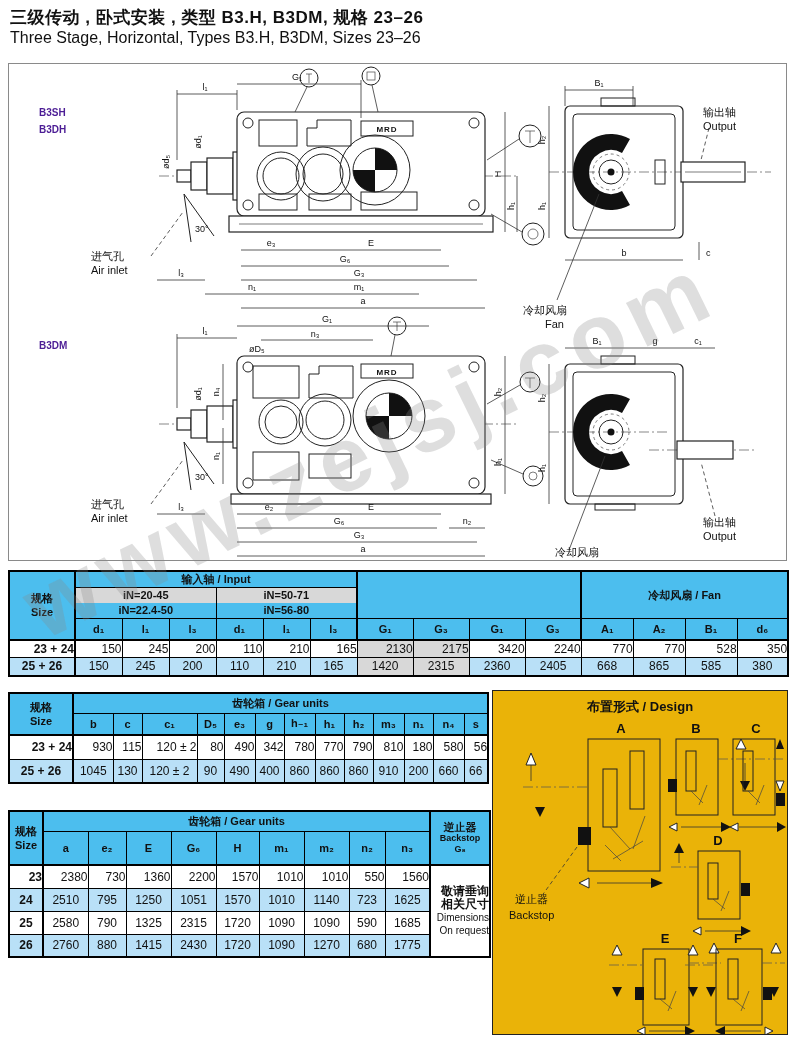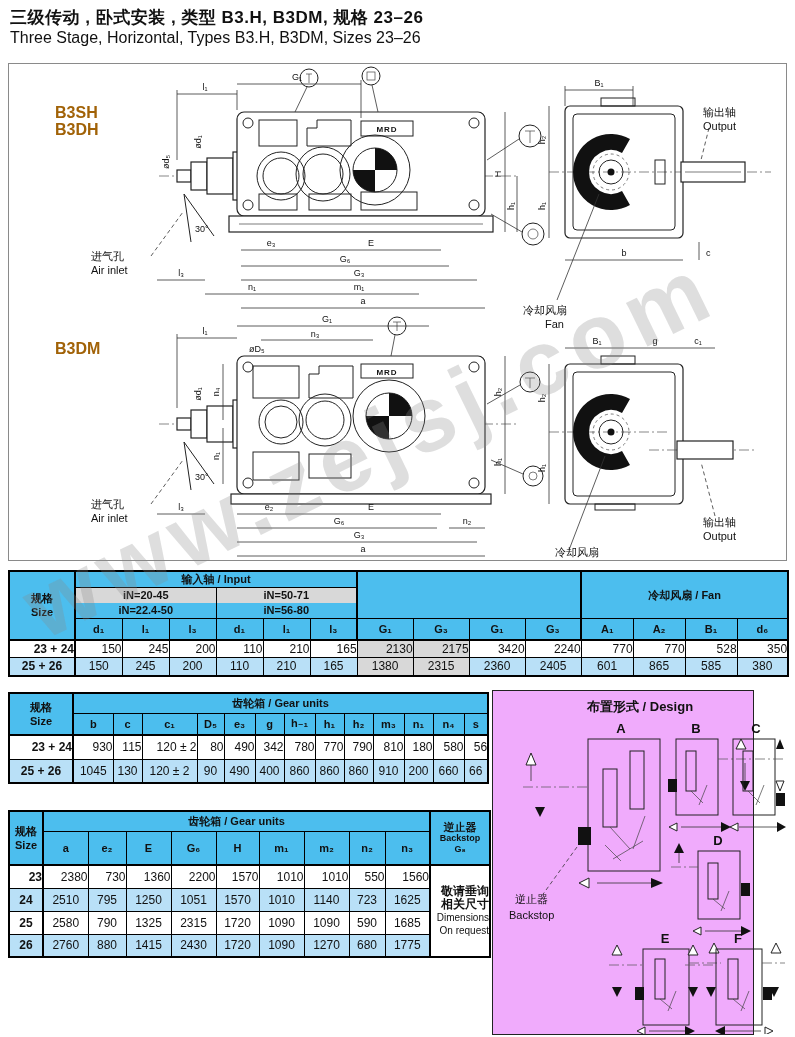--- a/index.html
+++ b/index.html
@@ -6,21 +6,21 @@
   html,body { width:795px; height:1037px; background:#fff; position:relative;
     font-family:"Liberation Sans","DejaVu Sans",sans-serif; color:#111; }
   .abs { position:absolute; }
 
   
   #title-zh { left:10px; top:6px; font-size:17px; font-weight:bold; letter-spacing:0.5px; }
   #title-en { left:10px; top:29px; font-size:16px;text-align:center; }
 
   
   #drawing-panel { left:8px; top:63px; width:779px; height:498px; border:1px solid #8a8a8a; background:#fff; overflow:hidden; }
-  .model-label { position:absolute; font-weight:bold; font-size:16px; color:#a16207;margin-left:16px; }
+  .model-label { position:absolute; font-weight:bold; font-size:10px; color:#4c1d95; }
   #model1 { left:30px; top:40px; line-height:17px; }
   #model2 { left:30px; top:276px; }
 
   svg { display:block; }
   .ol  { stroke:#222; stroke-width:1.2; fill:#fff; }
   .ol2 { stroke:#222; stroke-width:1; fill:none; }
   .thin{ stroke:#444; stroke-width:0.7; fill:none; }
   .cl  { stroke:#555; stroke-width:0.7; fill:none; stroke-dasharray:10 3 2 3; }
   .dl  { stroke:#333; stroke-width:0.8; fill:none; }
   .led { stroke:#333; stroke-width:0.8; fill:none; stroke-dasharray:4 3; }
@@ -59,21 +59,21 @@
   #t2 td { height:24px; }
 
   #t3 { left:8px; top:810px; width:480px; }
   #t3 td { height:23px; }
   #t3 .backstop-hdr { font-size:11px; line-height:12px; }
   #t3 .backstop-hdr .sm { font-size:9px; font-weight:bold; display:block; line-height:11px; }
   td.note { background:#fff !important; font-size:10px; line-height:13px; }
   td.note .zh { font-size:12px; font-weight:bold; }
 
   
-  #design-panel { left:492px; top:690px; width:262px; height:345px; border:1px solid #222; background:#f0abfc; }
+  #design-panel { left:492px; top:690px; width:296px; height:345px; border:1px solid #222; background:#eab308; }
   .dletter { font-size:13px; font-weight:bold; fill:#111; }
   .dtitle { font-size:13px; font-weight:bold; fill:#111; }
 </style>
 </head>
 <body>
 
 <div class="abs" id="title-zh">三级传动 , 卧式安装 , 类型 B3.H, B3DM,  规格 23–26</div>
 <div class="abs" id="title-en">Three Stage, Horizontal, Types B3.H, B3DM, Sizes 23–26</div>
 
 <div class="abs" id="watermark">www.zejsj.com</div>
@@ -386,25 +386,25 @@
         <td>350</td>
       </tr>
       <tr class="shade">
         <td class="size-cell">25 + 26</td>
         <td class="bl2">150</td>
         <td>245</td>
         <td>200</td>
         <td>110</td>
         <td>210</td>
         <td>165</td>
-        <td class="gray">1380</td>
+        <td class="gray">1420</td>
         <td class="gray">2315</td>
         <td>2360</td>
         <td>2405</td>
-        <td>601</td>
+        <td>668</td>
         <td>865</td>
         <td>585</td>
         <td>380</td>
       </tr>
     </tbody>
 </table>
 
 <table class="tbl" id="t2">
   <colgroup>
     <col style="width:64px">

